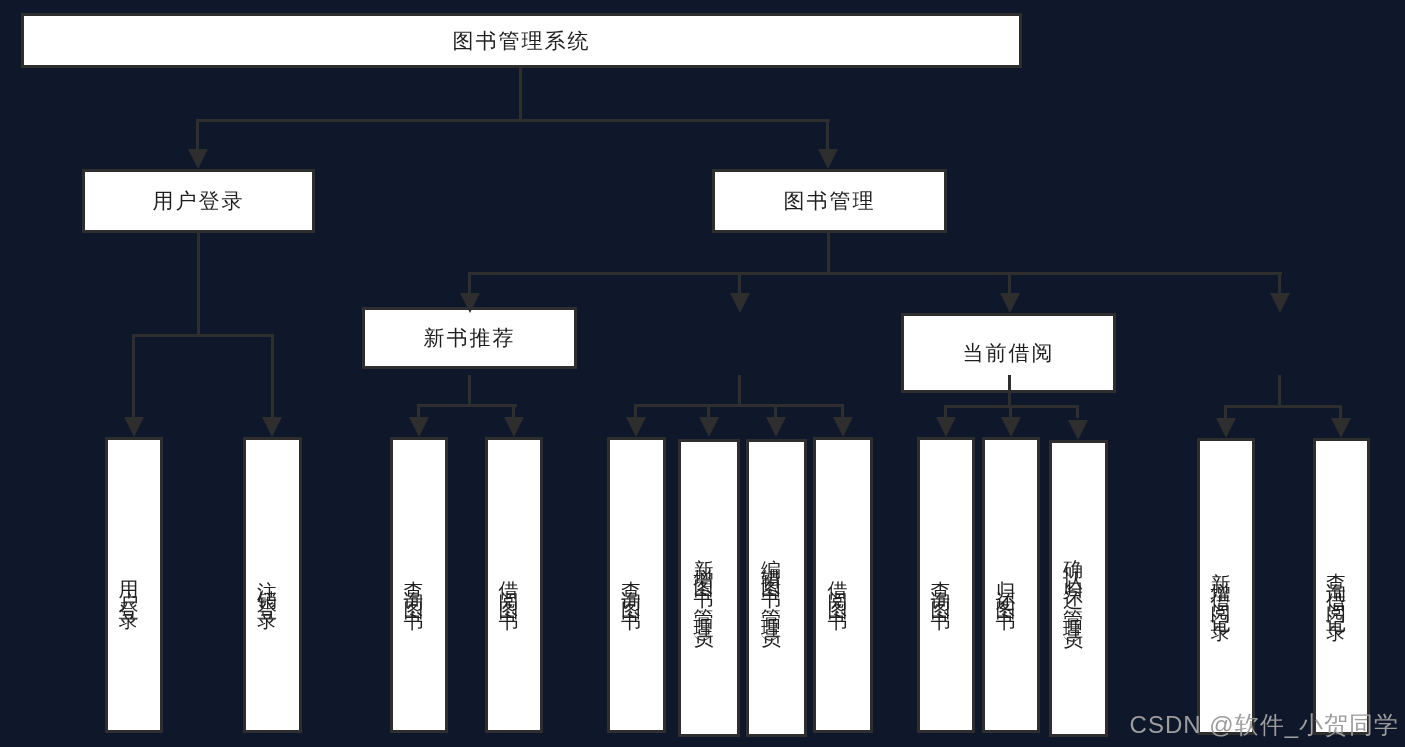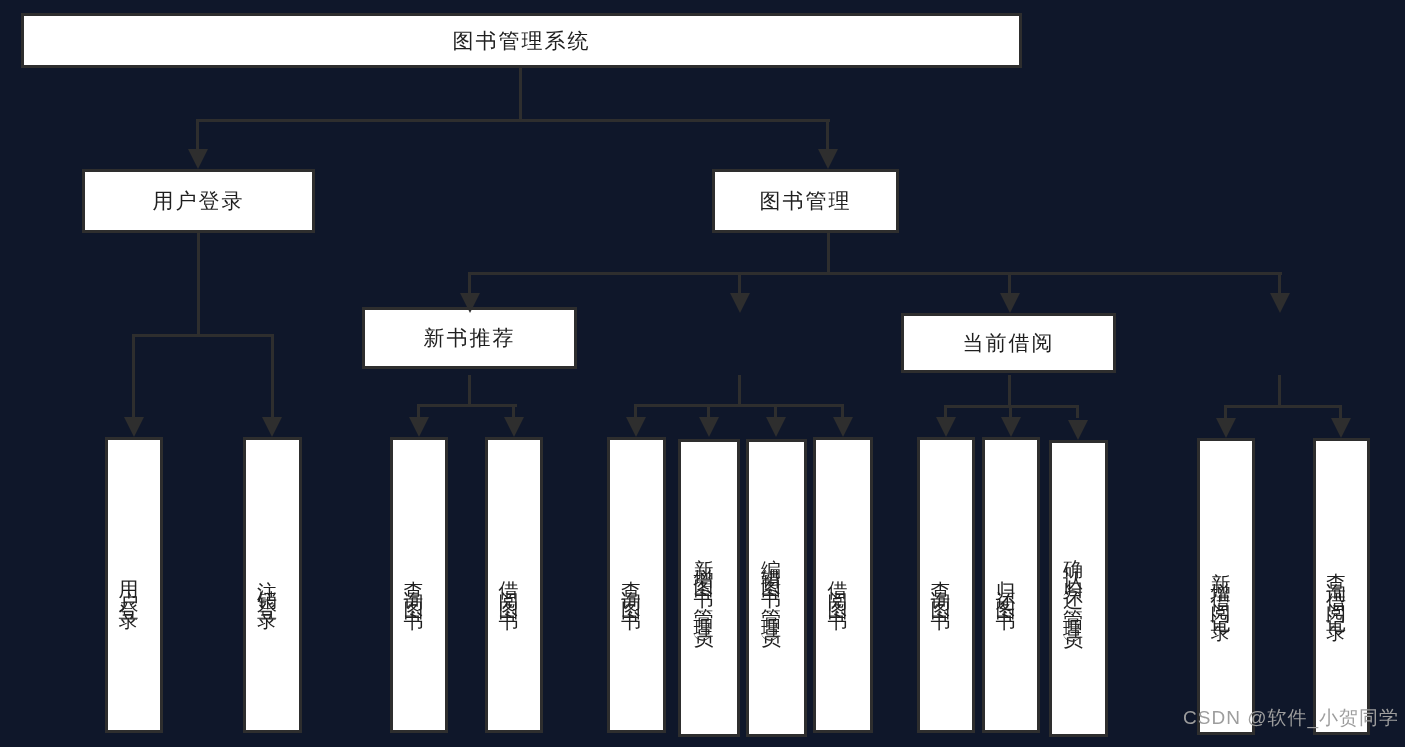--- a/index.html
+++ b/index.html
@@ -19,47 +19,47 @@
   .leaf .lbl{display:block;margin-block-start:10px;} 
   .hline,.vline{position:absolute;background:#2e2e2e;}
   .hline{height:3px;}
   .vline{width:3px;}
   .arrow{
     position:absolute;width:0;height:0;
     border-left:10px solid transparent;border-right:10px solid transparent;
     border-top:20px solid #2e2e2e;
   }
   .watermark{
-    position:absolute;right:6px;bottom:16px;font-size:19px;color:#9d9d9d;
+    position:absolute;right:6px;bottom:6px;font-size:24px;color:#9d9d9d;
     letter-spacing:1px;z-index:10;
   }
 </style>
 </head>
 <body>
 
 <div class="canvas">
 
   <div class="box hbox" style="left:21px;top:13px;width:1001px;height:55px;">
     <span class="lbl">图书管理系统</span>
   </div>
 
   <div class="box hbox" style="left:82px;top:169px;width:233px;height:64px;">
     <span class="lbl">用户登录</span>
   </div>
 
-  <div class="box hbox" style="left:712px;top:169px;width:187px;height:64px;">
+  <div class="box hbox" style="left:712px;top:169px;width:235px;height:64px;">
     <span class="lbl">图书管理</span>
   </div>
 
   <div class="box hbox" style="left:362px;top:307px;width:215px;height:62px;">
     <span class="lbl">新书推荐</span>
   </div>
 
 
-  <div class="box hbox" style="left:901px;top:313px;width:215px;height:60px;text-align:center;">
+  <div class="box hbox" style="left:901px;top:313px;width:215px;height:80px;text-align:center;">
     <span class="lbl">当前借阅</span>
   </div>
 
 
   <div class="box leaf" style="left:105px;top:437px;width:58px;height:296px;">
     <span class="lbl">用户登录</span>
   </div>
 
   <div class="box leaf" style="left:243px;top:437px;width:59px;height:296px;">
     <span class="lbl">注销登录</span>

